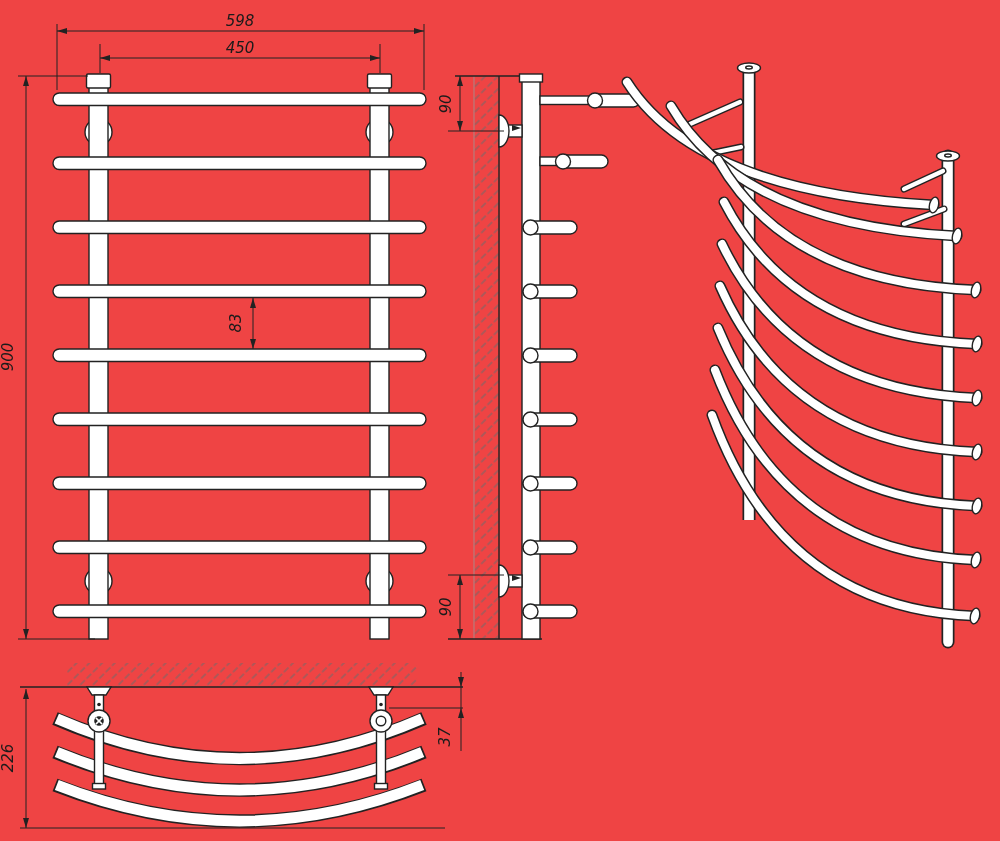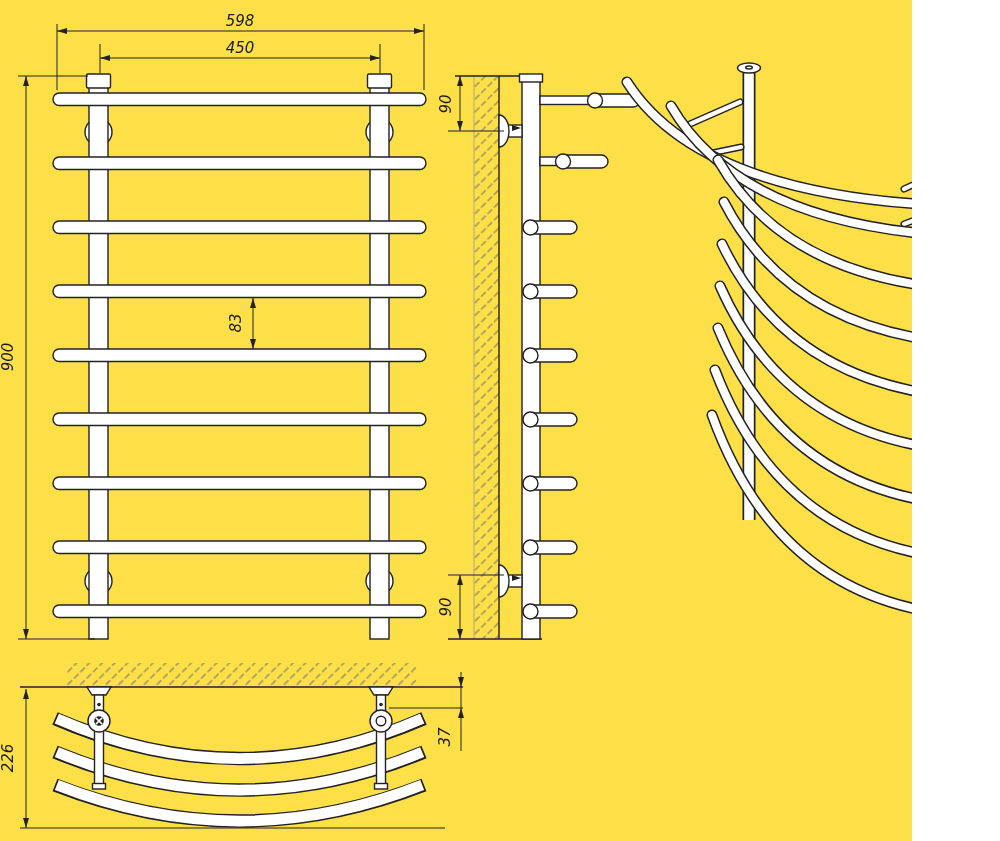--- a/index.html
+++ b/index.html
@@ -1,16 +1,16 @@
 <!DOCTYPE html>
 <html><head>
 <meta charset="utf-8">
 <style>
   html,body{margin:0;padding:0;background:#fff;}
-  .stage{position:relative;width:912px;height:841px;background:#fde047;overflow:hidden;}
+  .stage{position:relative;width:1000px;height:841px;background:#ef4444;overflow:hidden;}
   svg{position:absolute;left:0;top:0;}
   .ln{stroke:#222;stroke-width:1.4;fill:none;}
   .thin{stroke:#222;stroke-width:1;fill:none;}
   .faint{stroke:#9a9a9a;stroke-width:0.8;fill:none;}
   .wt{fill:#fff;stroke:#222;stroke-width:1.4;}
   .ar{fill:#222;stroke:none;}
   .dtx{font-family:"DejaVu Sans",sans-serif;font-style:italic;font-size:15px;fill:#1b1b1b;}
   .tb{stroke:#222;fill:none;}
   .tw{stroke:#fff;fill:none;}
 </style>

